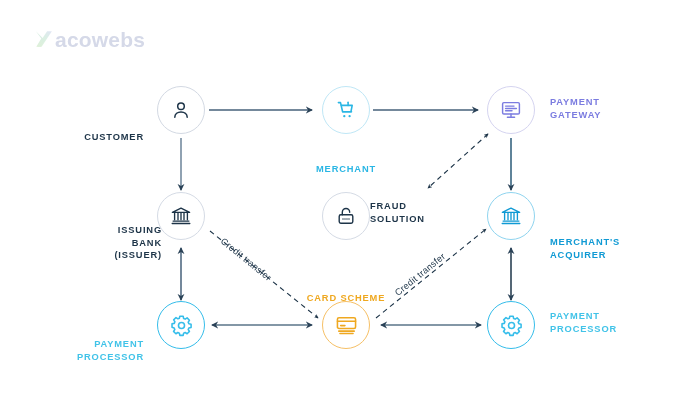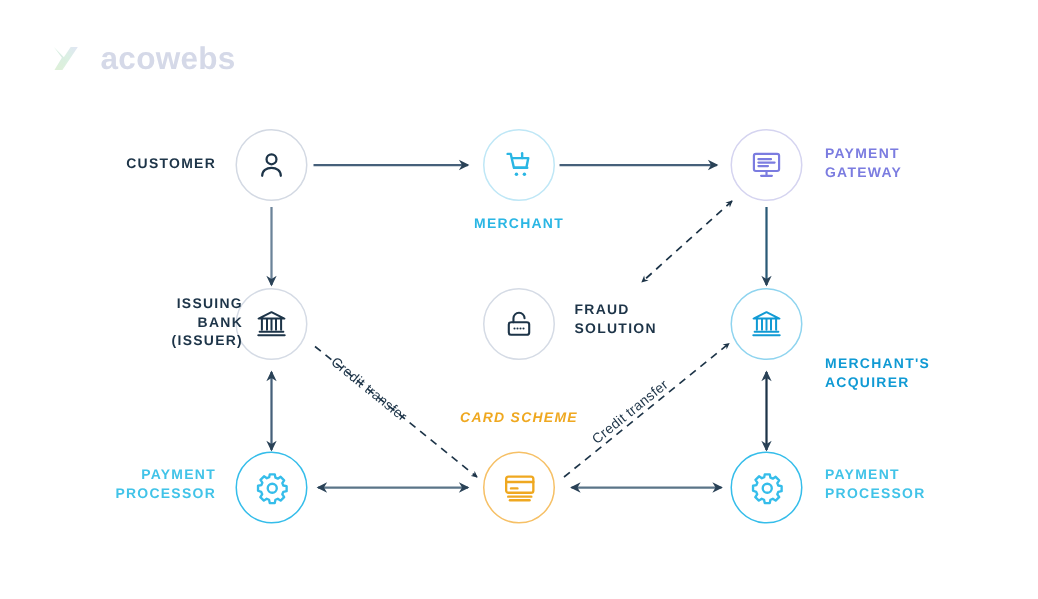--- a/index.html
+++ b/index.html
@@ -18,21 +18,21 @@
     overflow: hidden;
   }
 
   
   #logo {
     position: absolute;
     left: 33px;
     top: 28px;
     display: flex;
     align-items: center;
-    gap: 12px;
+    gap: 0;
   }
   #logo .mark { width: 22px; height: 22px; display: block; }
   #logo .word {
     font-size: 21px;
     font-weight: bold;
     letter-spacing: 0.2px;
     color: #d5d9e8;
     line-height: 1;
   }
 
@@ -68,29 +68,29 @@
   
   .label {
     position: absolute;
     font-size: 9.3px;
     font-weight: bold;
     letter-spacing: 0.85px;
     line-height: 12.5px;
     text-transform: uppercase;
     white-space: pre-line;
   }
-  .label.right { text-align: right; }
+  .label.right { text-align: right; margin-top: 28px; }
   .label.left  { text-align: left; }
-  .label.center{ text-align: center; }
+  .label.center{ text-align: center; margin-top: 20px; }
 
   .c-navy   { color: #1d3448; }
   .c-cyan   { color: #2ab6e4; }
   .c-blue   { color: #109ad4; margin-top: 36px; }
   .c-purple { color: #7b7ce0; }
-  .c-orange { color: #efa820; font-style: italic; }
+  .c-orange { color: #efa820; }
   .c-proc   { color: #41c3e8; }
 
   
   .edge-caption {
     position: absolute;
     font-size: 9.2px;
     font-weight: normal;
     letter-spacing: 0.25px;
     color: #1d3448;
     white-space: nowrap;
@@ -225,21 +225,21 @@
       <svg width="24" height="24" viewBox="0 0 24 24" fill="none" stroke="#1d3448" stroke-width="1.4" stroke-linecap="round" stroke-linejoin="round">
         <rect x="5.2" y="10.8" width="13.6" height="8.4" rx="1.6"></rect>
         <path d="M8.3 10.8V8.2a3.7 3.7 0 0 1 7.4 0"></path>
         <circle cx="9" cy="15" r="0.72" fill="#1d3448" stroke="none"></circle>
         <circle cx="11" cy="15" r="0.72" fill="#1d3448" stroke="none"></circle>
         <circle cx="13" cy="15" r="0.72" fill="#1d3448" stroke="none"></circle>
         <circle cx="15" cy="15" r="0.72" fill="#1d3448" stroke="none"></circle>
       </svg>
     </span>
   </div>
-  <div class="label left c-navy" style="left:383px; top:200px; width:110px;">FRAUD
+  <div class="label left c-navy" style="left:370px; top:200px; width:110px;">FRAUD
 SOLUTION</div>
 
   <div class="node" style="left:487px; top:192px; border-color:#8fd4ef;">
     <span>
       <svg width="24" height="24" viewBox="0 0 24 24" fill="none" stroke="#109ad4" stroke-width="1.35" stroke-linecap="round" stroke-linejoin="round">
         <path d="M3.4 8.4 12 4.1l8.6 4.3z"></path>
         <path d="M5.6 8.7v7.1M9 8.7v7.1M12 8.7v7.1M15 8.7v7.1M18.4 8.7v7.1"></path>
         <path d="M4.1 17.1h15.8M3.2 19.5h17.6"></path>
       </svg>
     </span>

